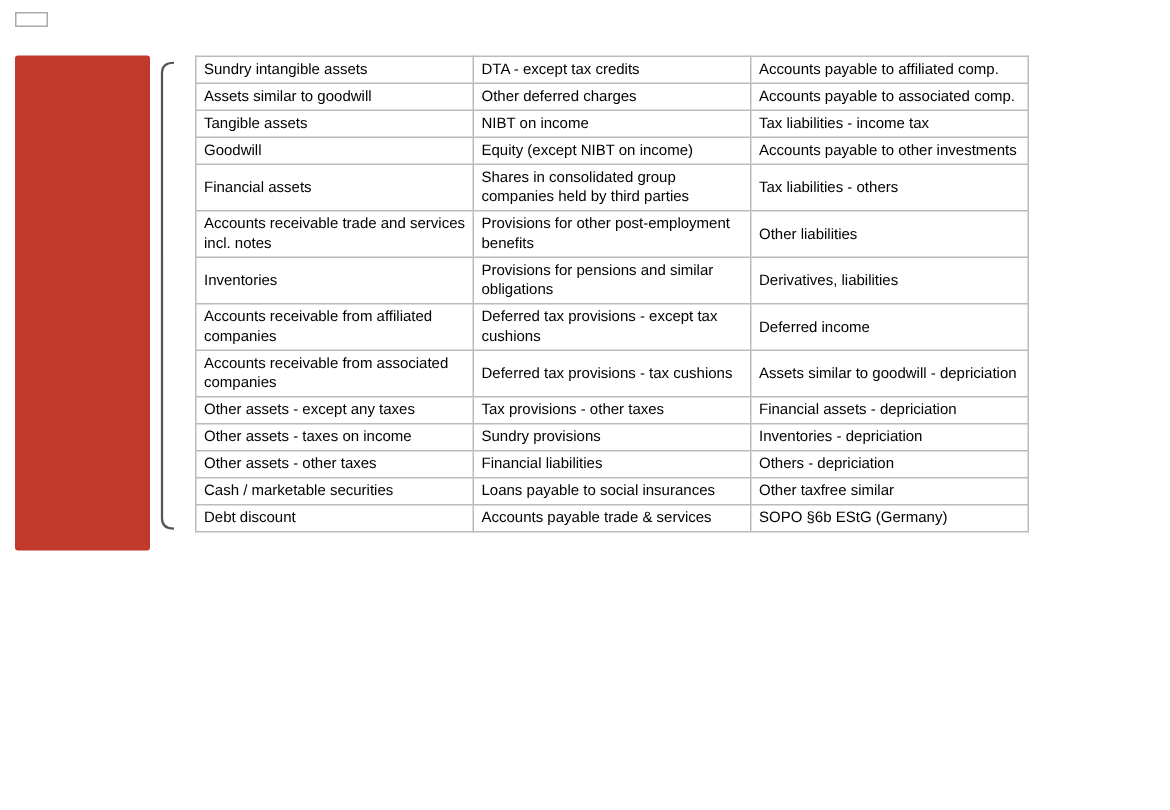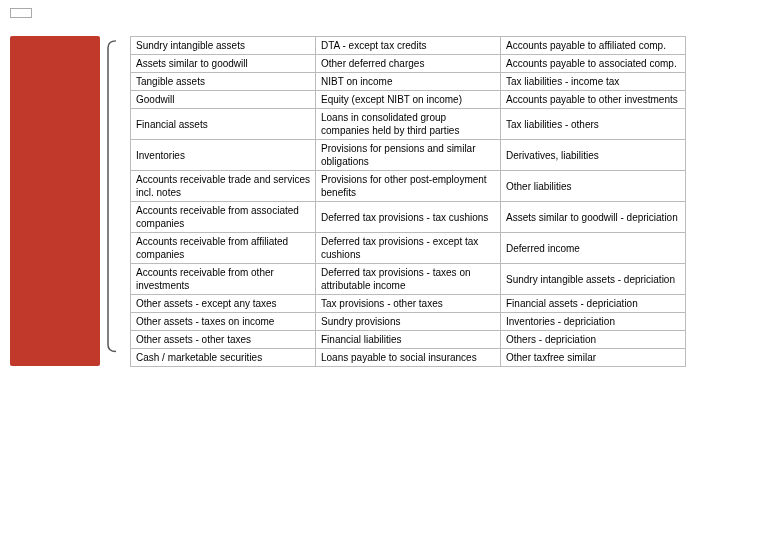--- a/index.html
+++ b/index.html
@@ -95,47 +95,42 @@
             <td>NIBT on income</td>
             <td>Tax liabilities - income tax</td>
           </tr>
           <tr>
             <td>Goodwill</td>
             <td>Equity (except NIBT on income)</td>
             <td>Accounts payable to other investments</td>
           </tr>
           <tr>
             <td>Financial assets</td>
-            <td>Loans in consolidated group companies held by third parties</td>
+            <td>Shares in consolidated group companies held by third parties</td>
             <td>Tax liabilities - others</td>
+          </tr>
+          <tr>
+            <td>Accounts receivable trade and services incl. notes</td>
+            <td>Provisions for other post-employment benefits</td>
+            <td>Other liabilities</td>
           </tr>
           <tr>
             <td>Inventories</td>
             <td>Provisions for pensions and similar obligations</td>
             <td>Derivatives, liabilities</td>
           </tr>
           <tr>
-            <td>Accounts receivable trade and services incl. notes</td>
-            <td>Provisions for other post-employment benefits</td>
-            <td>Other liabilities</td>
+            <td>Accounts receivable from affiliated companies</td>
+            <td>Deferred tax provisions - except tax cushions</td>
+            <td>Deferred income</td>
           </tr>
           <tr>
             <td>Accounts receivable from associated companies</td>
             <td>Deferred tax provisions - tax cushions</td>
             <td>Assets similar to goodwill - depriciation</td>
-          </tr>
-          <tr>
-            <td>Accounts receivable from affiliated companies</td>
-            <td>Deferred tax provisions - except tax cushions</td>
-            <td>Deferred income</td>
-          </tr>
-          <tr>
-            <td>Accounts receivable from other investments</td>
-            <td>Deferred tax provisions - taxes on attributable income</td>
-            <td>Sundry intangible assets - depriciation</td>
           </tr>
           <tr>
             <td>Other assets - except any taxes</td>
             <td>Tax provisions - other taxes</td>
             <td>Financial assets - depriciation</td>
           </tr>
           <tr>
             <td>Other assets - taxes on income</td>
             <td>Sundry provisions</td>
             <td>Inventories - depriciation</td>
@@ -143,16 +138,21 @@
           <tr>
             <td>Other assets - other taxes</td>
             <td>Financial liabilities</td>
             <td>Others - depriciation</td>
           </tr>
           <tr>
             <td>Cash / marketable securities</td>
             <td>Loans payable to social insurances</td>
             <td>Other taxfree similar</td>
           </tr>
+          <tr>
+            <td>Debt discount</td>
+            <td>Accounts payable trade &amp; services</td>
+            <td>SOPO §6b EStG (Germany)</td>
+          </tr>
         </tbody>
     </table>
   </div>
 </div>
 
 </body></html>

